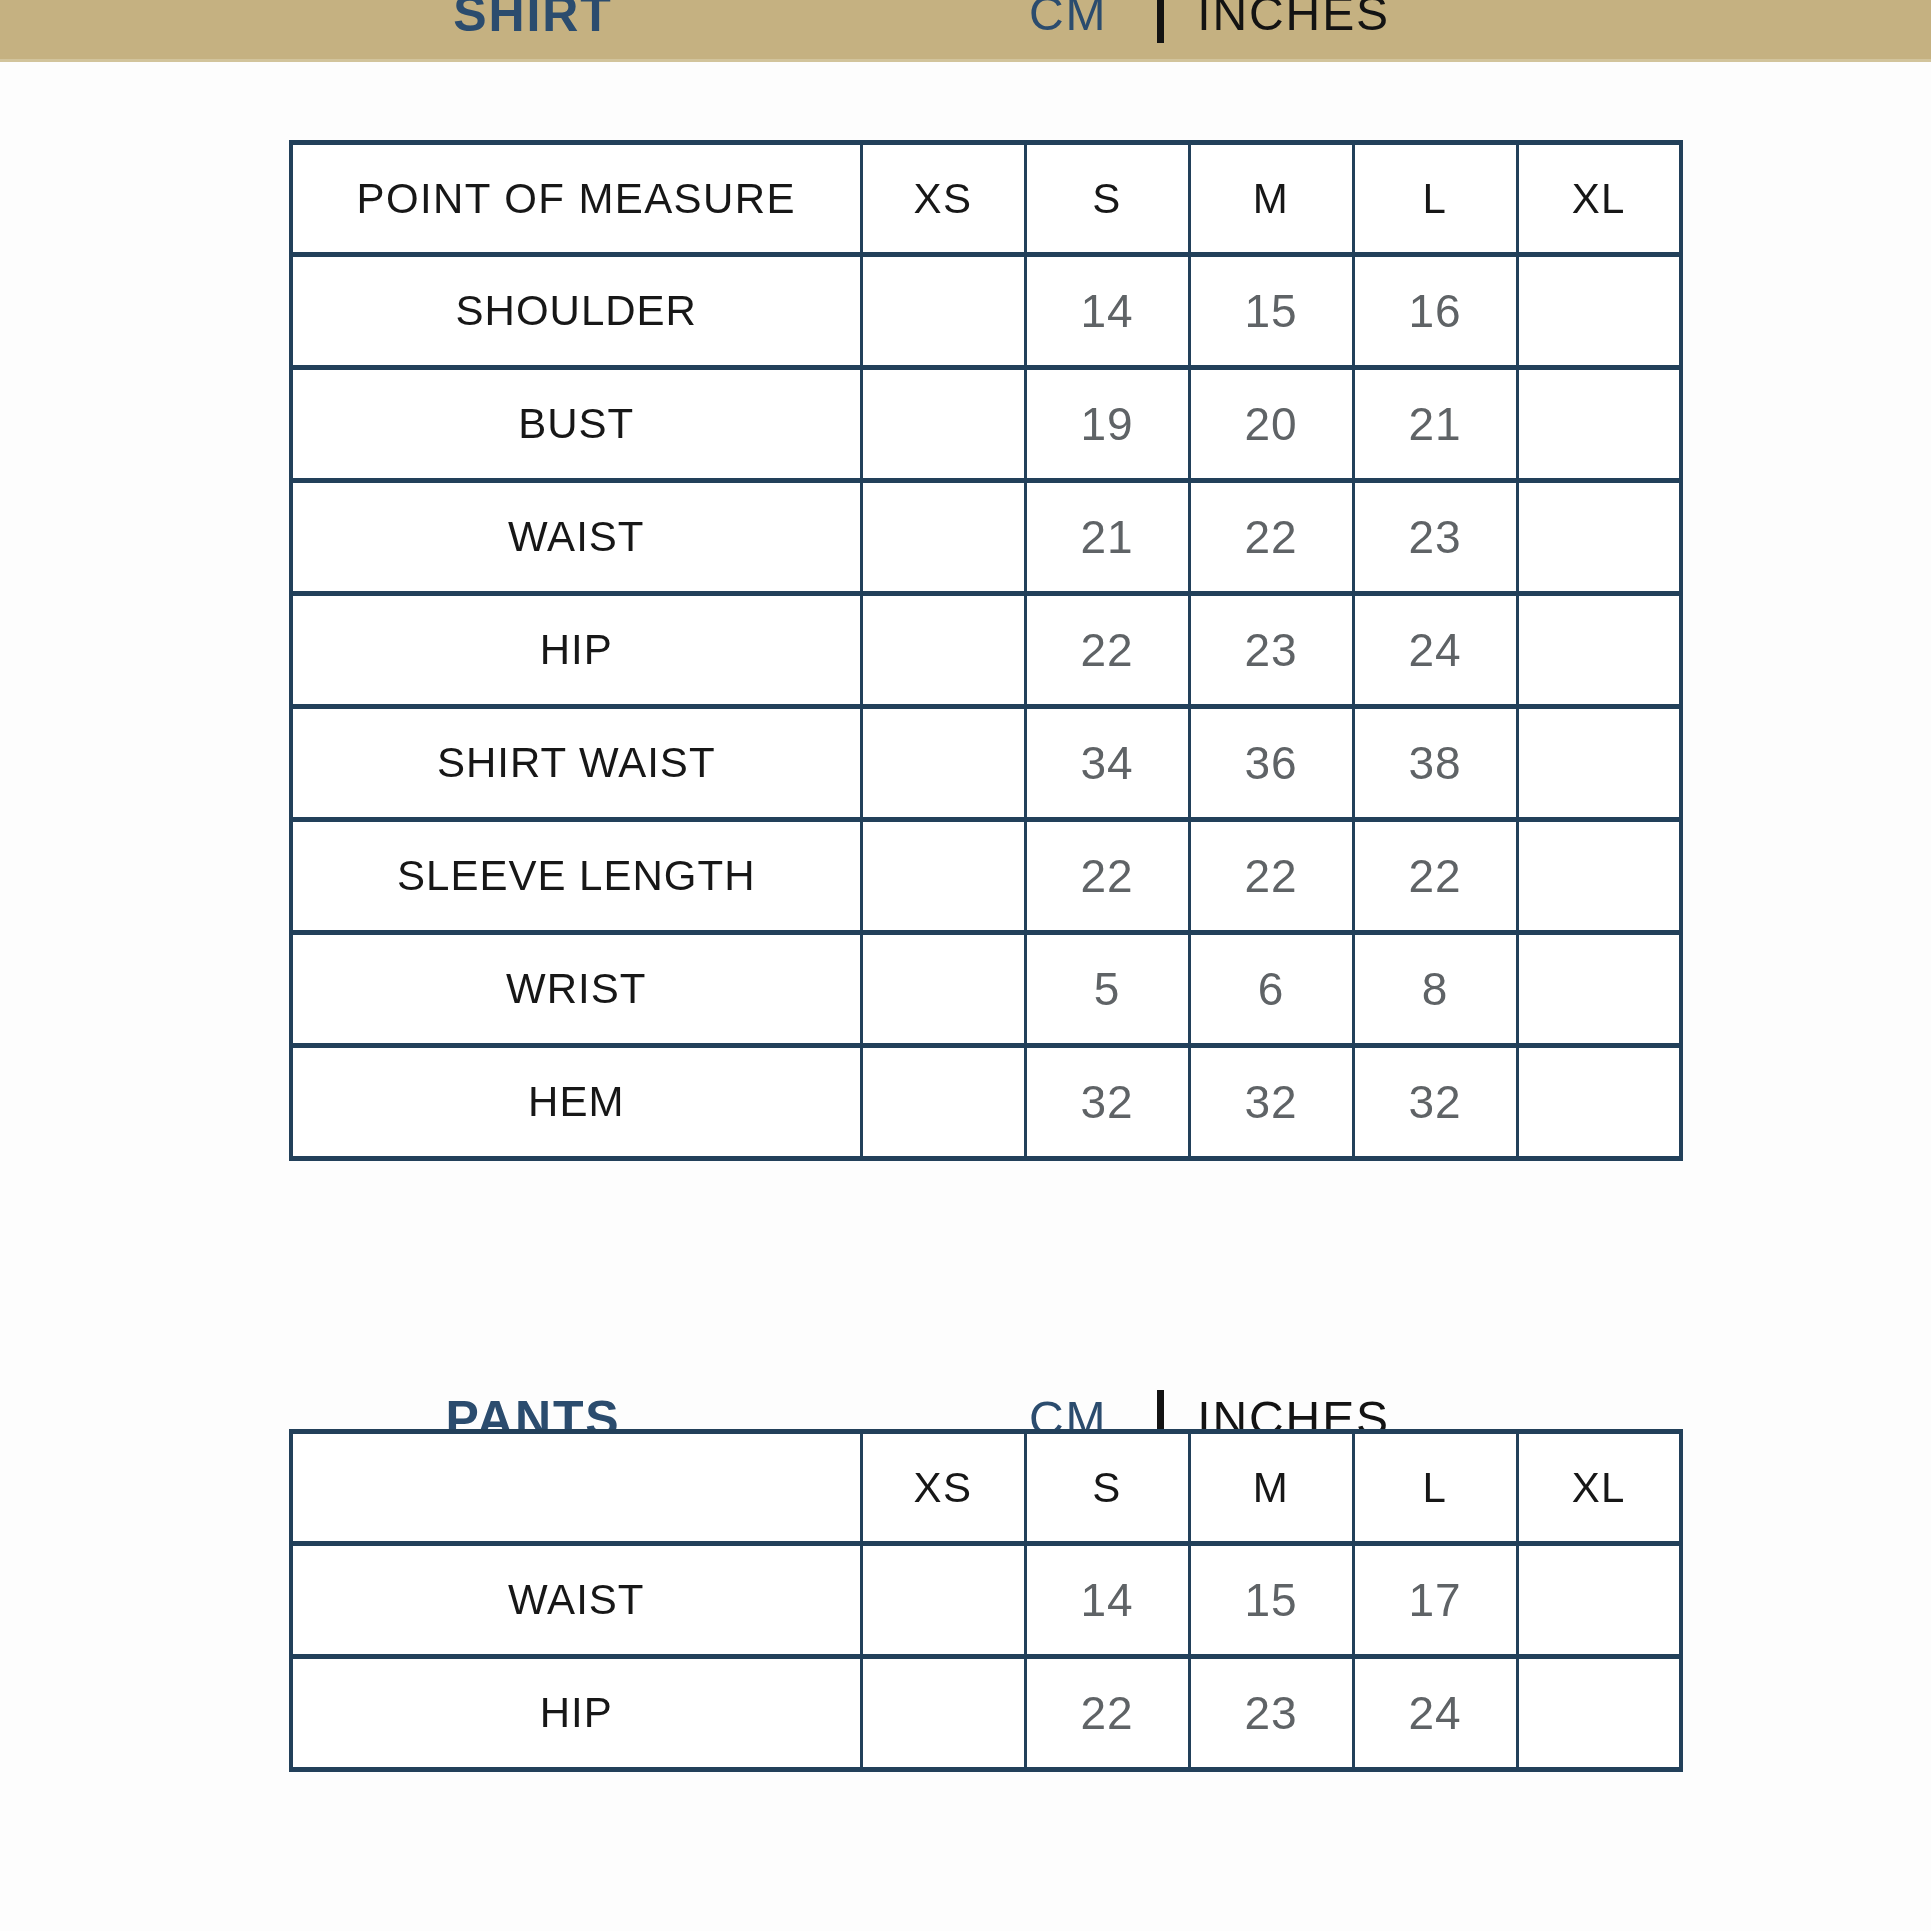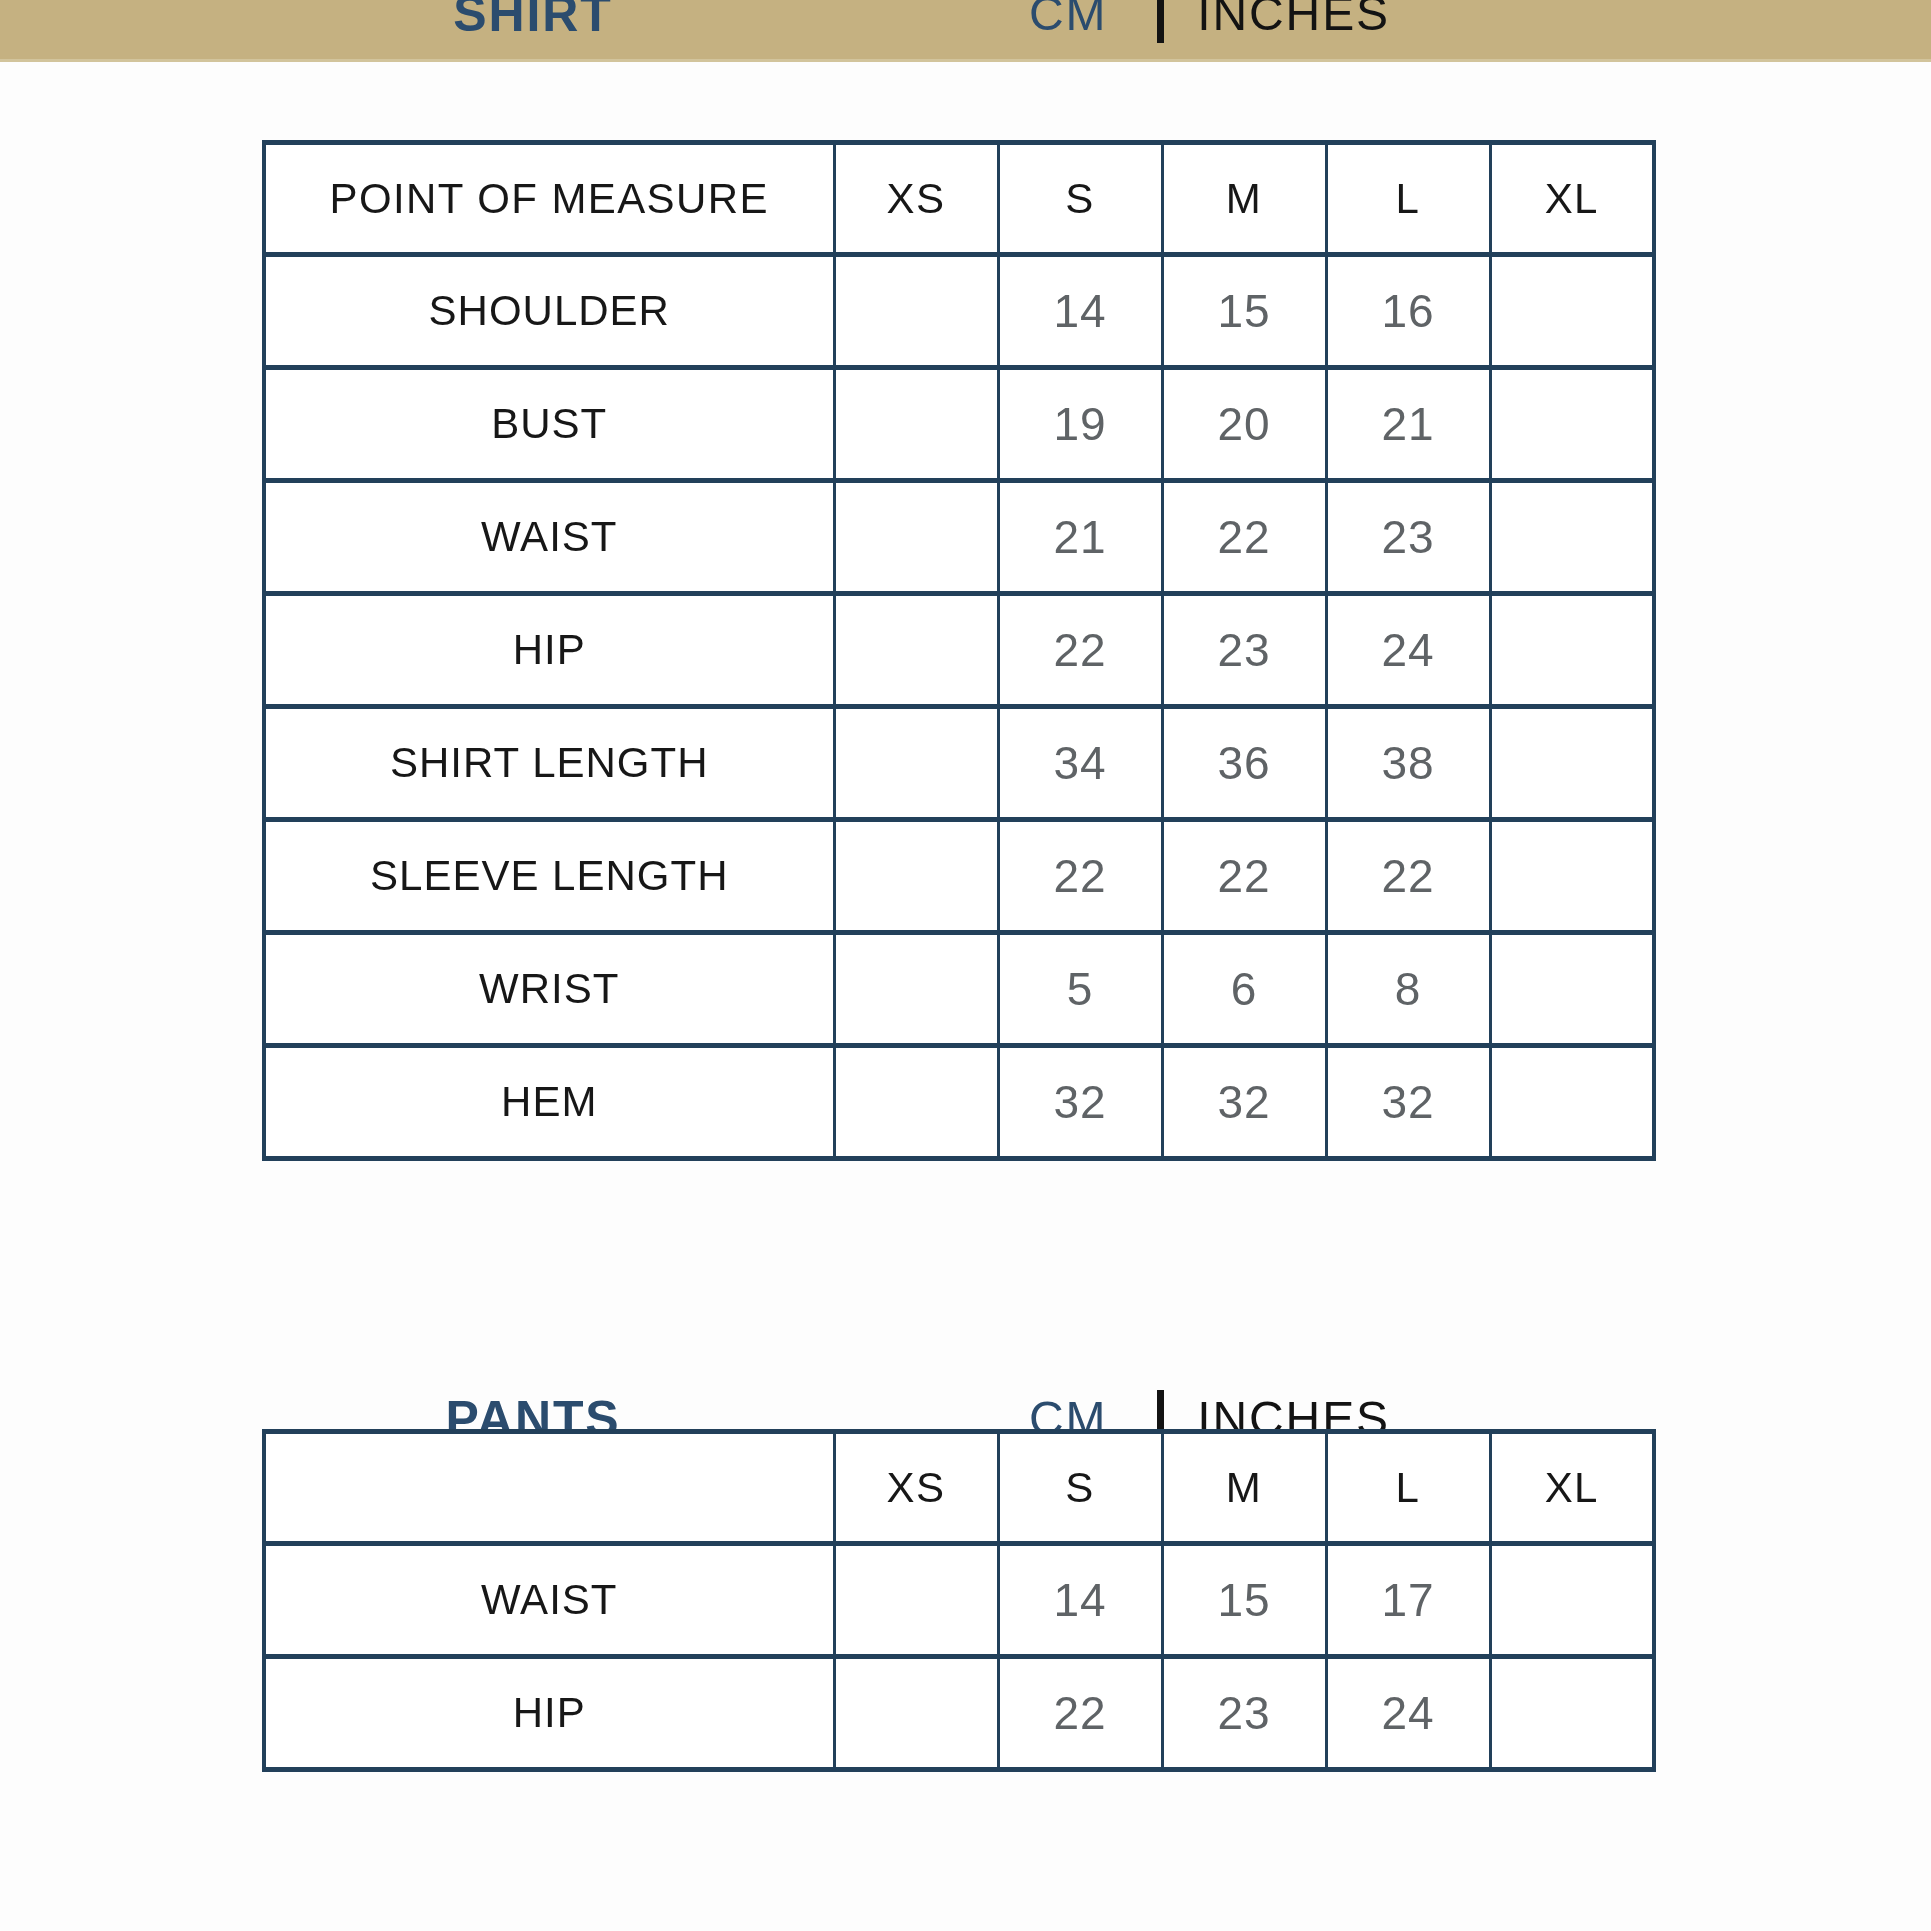--- a/index.html
+++ b/index.html
@@ -48,21 +48,21 @@
     display:inline-block;width:6.8px;height:58px;
     background:#131313;margin-left:50px;
   }
   .unit-in{
     font-size:48px;font-weight:500;letter-spacing:1.9px;
     color:#131313;margin-left:33px;
   }
 
   
   table.size-table{
-    position:absolute;left:262px;width:1390px;
+    position:absolute;left:289px;width:1390px;
     border-collapse:collapse;table-layout:fixed;
     background:#fff;
     border:4.8px solid var(--border-navy);
   }
   #shirt-table{top:140px;}
   #pants-table{top:1429px;}
   .size-table td{
     border:3.9px solid var(--border-navy);
     border-top-width:5.8px;border-bottom-width:5.8px;
     text-align:center;vertical-align:middle;
@@ -141,21 +141,21 @@
   </tr>
   <tr>
     <td class="lbl">HIP</td>
     <td class="val"></td>
     <td class="val">22</td>
     <td class="val">23</td>
     <td class="val">24</td>
     <td class="val"></td>
   </tr>
   <tr>
-    <td class="lbl">SHIRT LENGTH</td>
+    <td class="lbl">SHIRT WAIST</td>
     <td class="val"></td>
     <td class="val">34</td>
     <td class="val">36</td>
     <td class="val">38</td>
     <td class="val"></td>
   </tr>
   <tr>
     <td class="lbl">SLEEVE LENGTH</td>
     <td class="val"></td>
     <td class="val">22</td>

